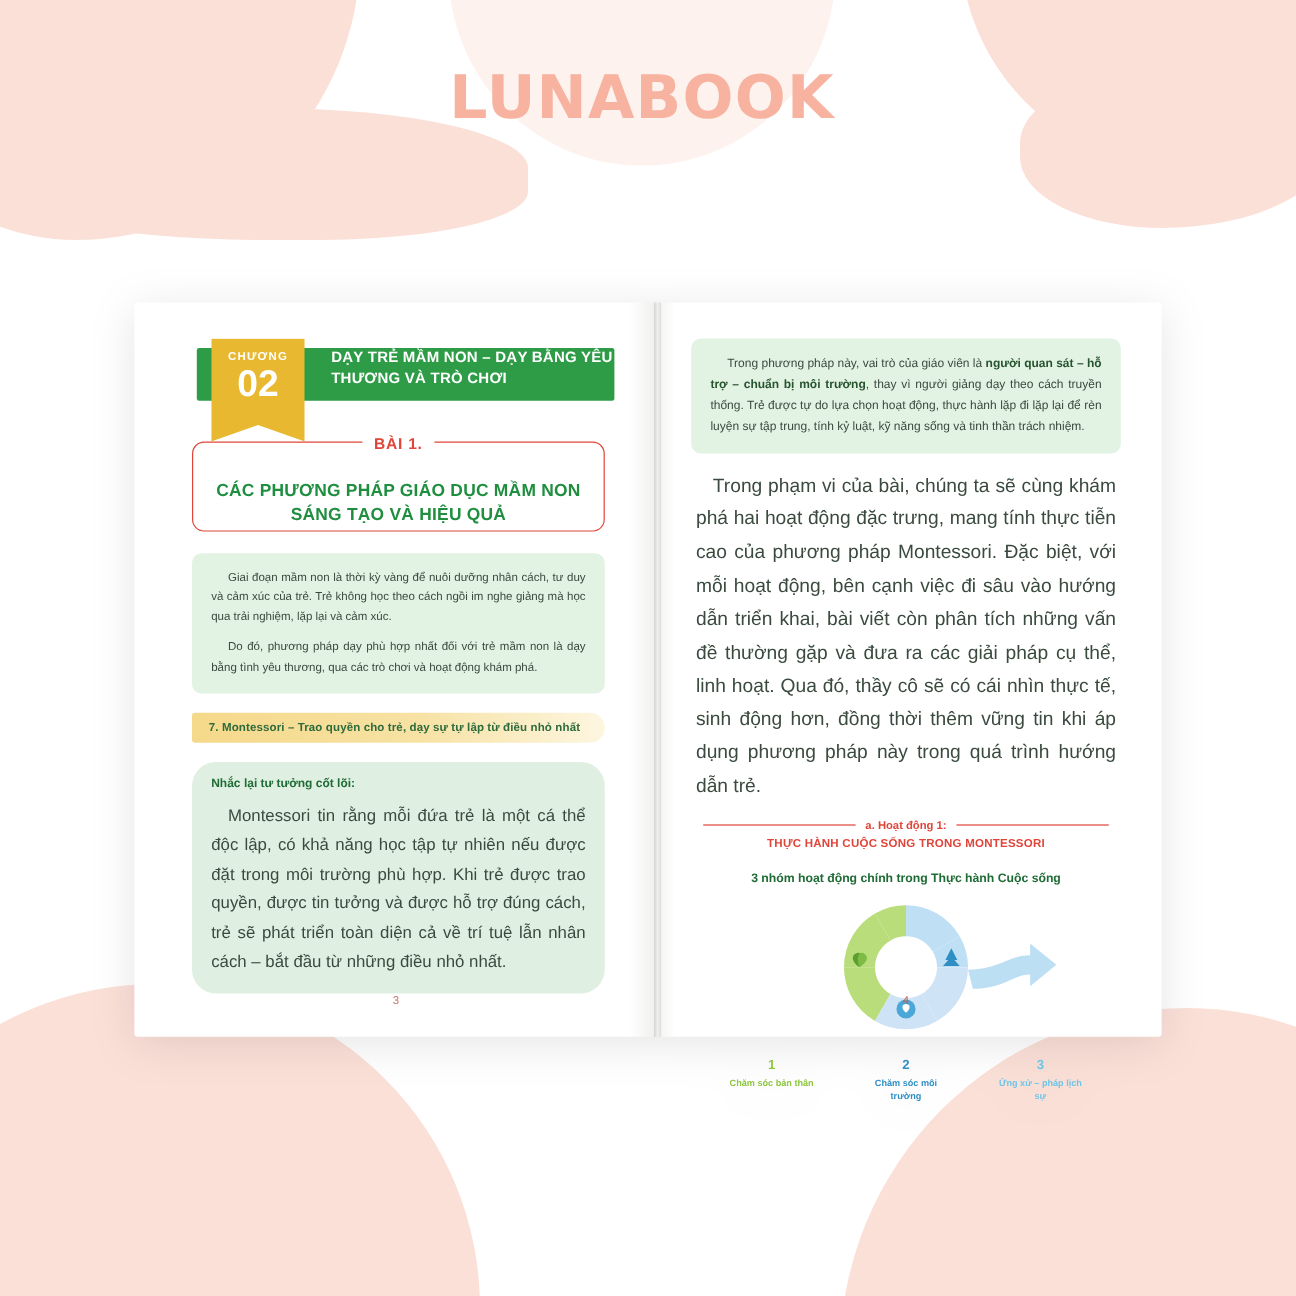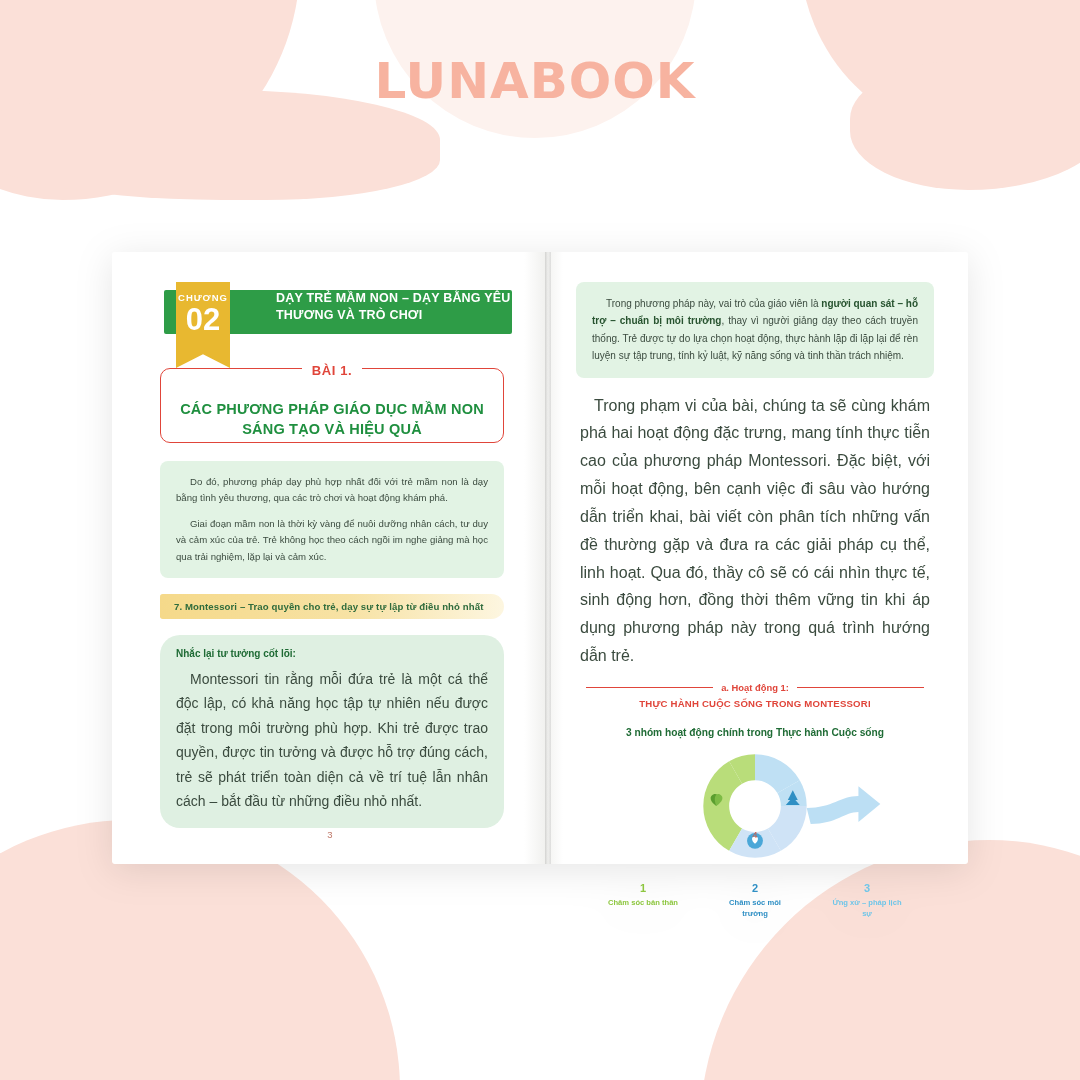--- a/index.html
+++ b/index.html
@@ -151,21 +151,21 @@
     font-weight: bold;
     line-height: 1.35;
     letter-spacing: 0.2px;
     text-transform: uppercase;
     max-width: 250px;
   }
   .chapter-tag {
     position: absolute;
     left: 28px;
     top: 0;
-    width: 54px;
+    width: 78px;
     height: 86px;
     background: #e8b830;
     clip-path: polygon(0 0, 100% 0, 100% 100%, 50% 84%, 0 100%);
     display: flex;
     flex-direction: column;
     align-items: center;
     justify-content: flex-start;
     padding-top: 10px;
     box-sizing: border-box;
   }
@@ -393,22 +393,22 @@
         <span class="num">02</span>
       </div>
     </div>
 
     <div class="lesson-box">
       <div class="lesson-num">BÀI 1.</div>
       <div class="lesson-name">CÁC PHƯƠNG PHÁP GIÁO DỤC MẦM NON SÁNG TẠO VÀ HIỆU QUẢ</div>
     </div>
 
     <div class="green-block">
+      <p>Giai đoạn mầm non là thời kỳ vàng để nuôi dưỡng nhân cách, tư duy và cảm xúc của trẻ. Trẻ không học theo cách ngồi im nghe giảng mà học qua trải nghiệm, lặp lại và cảm xúc.</p>
       <p>Do đó, phương pháp dạy phù hợp nhất đối với trẻ mầm non là dạy bằng tình yêu thương, qua các trò chơi và hoạt động khám phá.</p>
-      <p>Giai đoạn mầm non là thời kỳ vàng để nuôi dưỡng nhân cách, tư duy và cảm xúc của trẻ. Trẻ không học theo cách ngồi im nghe giảng mà học qua trải nghiệm, lặp lại và cảm xúc.</p>
     </div>
 
     <div class="ribbon">7. Montessori – Trao quyền cho trẻ, dạy sự tự lập từ điều nhỏ nhất</div>
 
     <div class="core-block">
       <div class="core-title">Nhắc lại tư tưởng cốt lõi:</div>
       <p>Montessori tin rằng mỗi đứa trẻ là một cá thể độc lập, có khả năng học tập tự nhiên nếu được đặt trong môi trường phù hợp. Khi trẻ được trao quyền, được tin tưởng và được hỗ trợ đúng cách, trẻ sẽ phát triển toàn diện cả về trí tuệ lẫn nhân cách – bắt đầu từ những điều nhỏ nhất.</p>
     </div>
 
     <div class="page-number">3</div>

